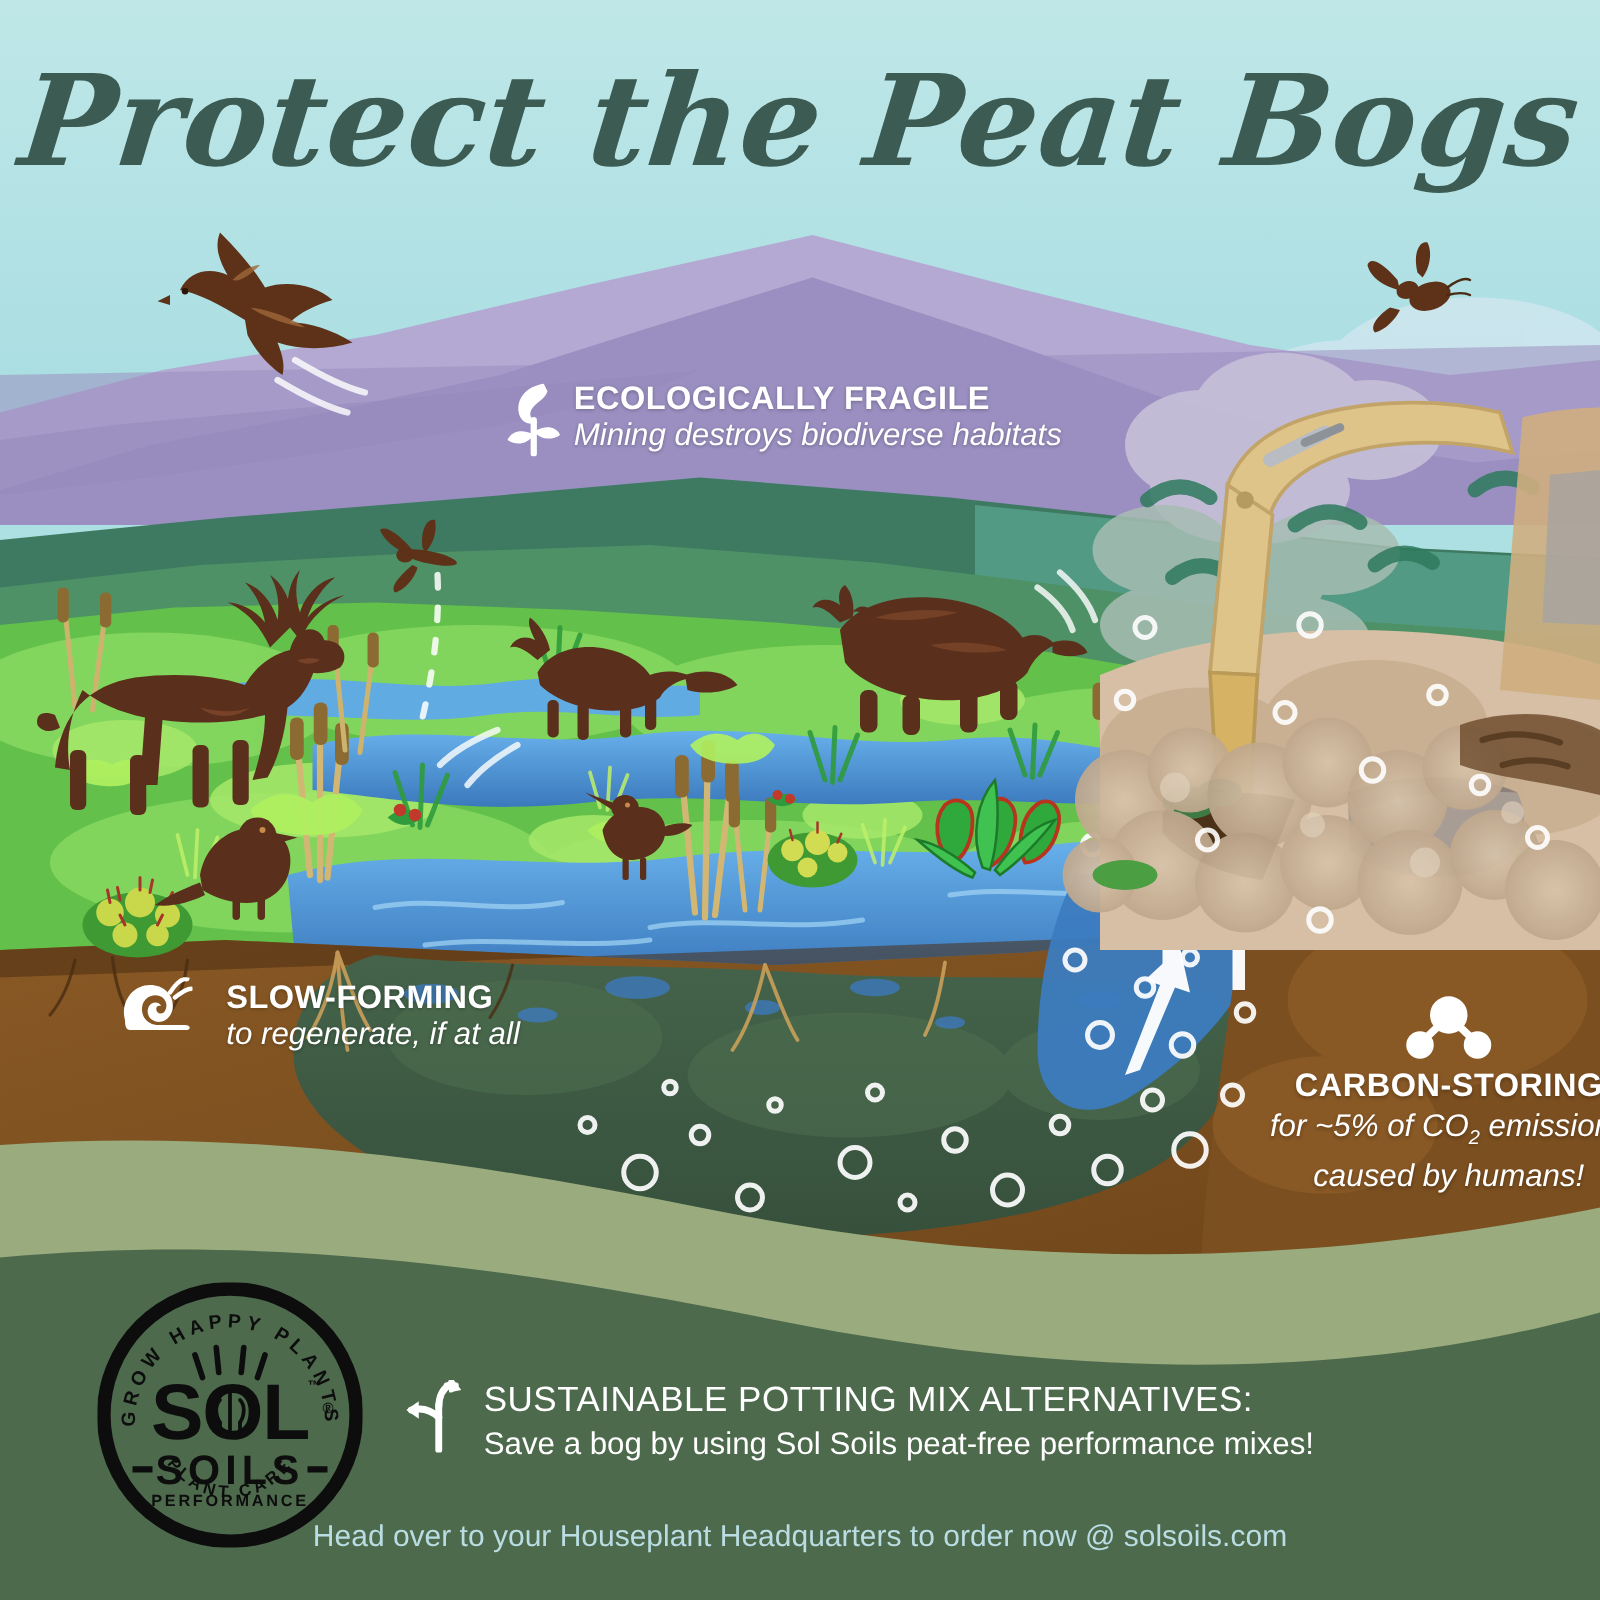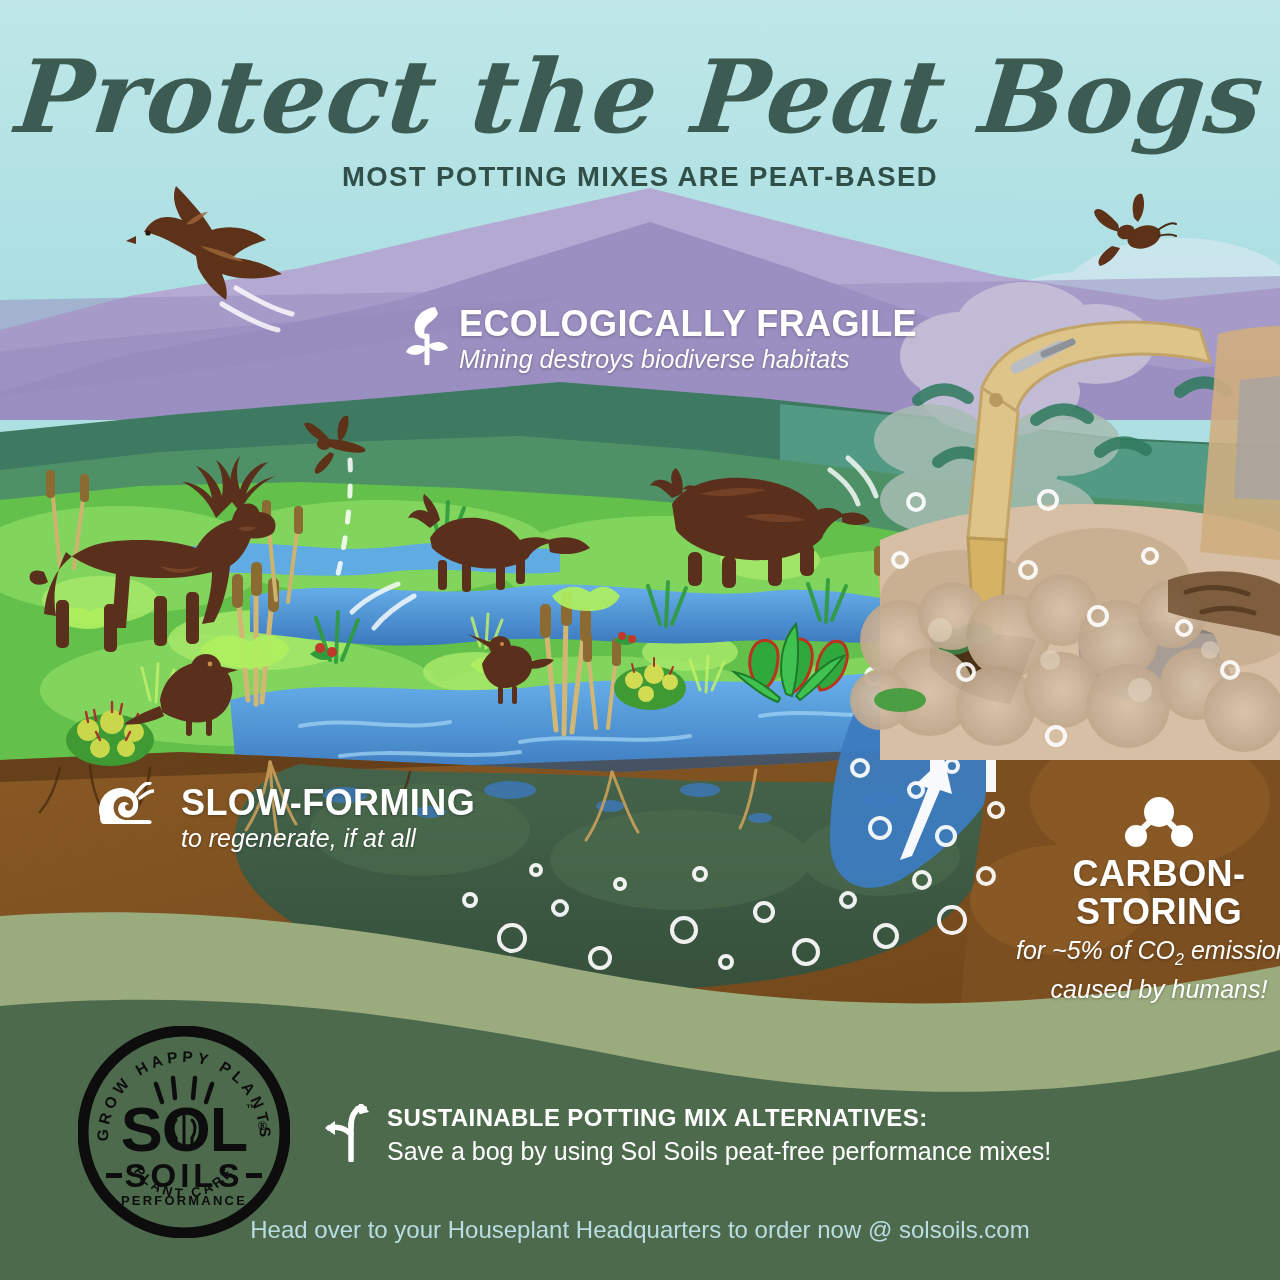--- a/index.html
+++ b/index.html
@@ -20,21 +20,21 @@
     margin-top:14px;
     font-family:"Liberation Sans",sans-serif;
     font-weight:bold;font-size:27.5px;letter-spacing:1.4px;
     color:#2f4f48;
   }
 
   
   .callout{position:absolute;z-index:45;color:#ffffff;}
   .callout .hd{
     font-family:"Liberation Sans",sans-serif;
-    font-weight:bold;font-size:36px;letter-spacing:0.4px;
+    font-weight:bold;font-size:26px;letter-spacing:0.4px;
     line-height:1.05;
     text-shadow:0 1px 3px rgba(0,0,0,.28);
   }
   .callout .bd{
     font-family:"Liberation Sans",sans-serif;
     font-weight:400;font-size:25px;line-height:1.28;
     text-shadow:0 1px 3px rgba(0,0,0,.30);
     font-style:italic;
   }
   .callout .bd sub{font-size:16px;}
@@ -48,22 +48,22 @@
   #callout-slow .txt{padding-top:2px;}
 
   #callout-carbon{left:1009px;top:795px;width:300px;text-align:center;}
   #callout-carbon .hd{margin-top:4px;}
   #callout-carbon .bd{margin-top:3px;}
 
   
   #bottom-cta{position:absolute;left:325px;top:1104px;z-index:46;color:#fff;}
   #bottom-cta .row{display:flex;align-items:flex-start;gap:16px;}
   #bottom-cta .hd{
-    font-family:"Liberation Sans",sans-serif;font-weight:bold;
-    font-size:24px;letter-spacing:0.4px;
+    font-family:"Liberation Sans",sans-serif;font-weight:normal;
+    font-size:28px;letter-spacing:0.4px;
   }
   #bottom-cta .bd{
     font-family:"Liberation Sans",sans-serif;font-weight:400;
     font-size:25px;margin-top:5px;
   }
   #footer-line{
     position:absolute;left:0;top:1216px;width:1280px;text-align:center;z-index:46;
     font-family:"Liberation Sans",sans-serif;font-size:24px;color:#b9dde2;
   }
 
@@ -657,21 +657,20 @@
 
       <g fill="#4c9e42">
         <ellipse cx="900" cy="700" rx="26" ry="12"></ellipse>
       </g>
 
     </g>
   </svg>
 
   <div id="title-wrap">
     <div id="main-title">Protect the Peat Bogs</div>
-    <div id="subtitle">MOST POTTING MIXES ARE PEAT-BASED</div>
   </div>
 
   <div class="callout" id="callout-eco">
     <div class="row">
       <svg width="44" height="62" viewBox="0 0 44 62">
         <path d="M30 4 C 16 6, 8 16, 10 27 C 11 34, 18 38, 25 35 C 20 33, 18 29, 20 25
                  C 23 19, 31 17, 33 10 Z" fill="#ffffff"></path>
         <path d="M22 33 C 22 44, 22 52, 22 60" stroke="#ffffff" stroke-width="5" fill="none" stroke-linecap="round"></path>
         <path d="M21 44 C 12 40, 4 42, 1 49 C 8 54, 17 52, 21 46 Z" fill="#ffffff"></path>
         <path d="M23 42 C 31 37, 40 38, 43 45 C 36 50, 27 48, 23 43 Z" fill="#ffffff"></path>

